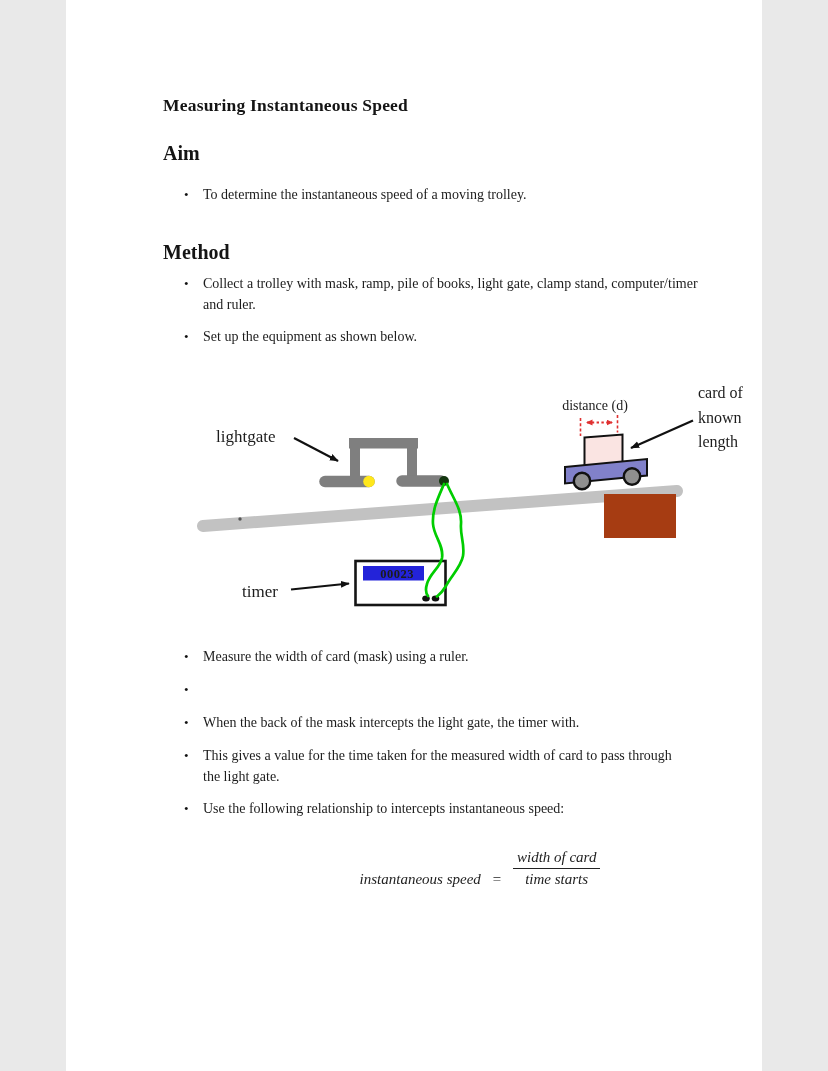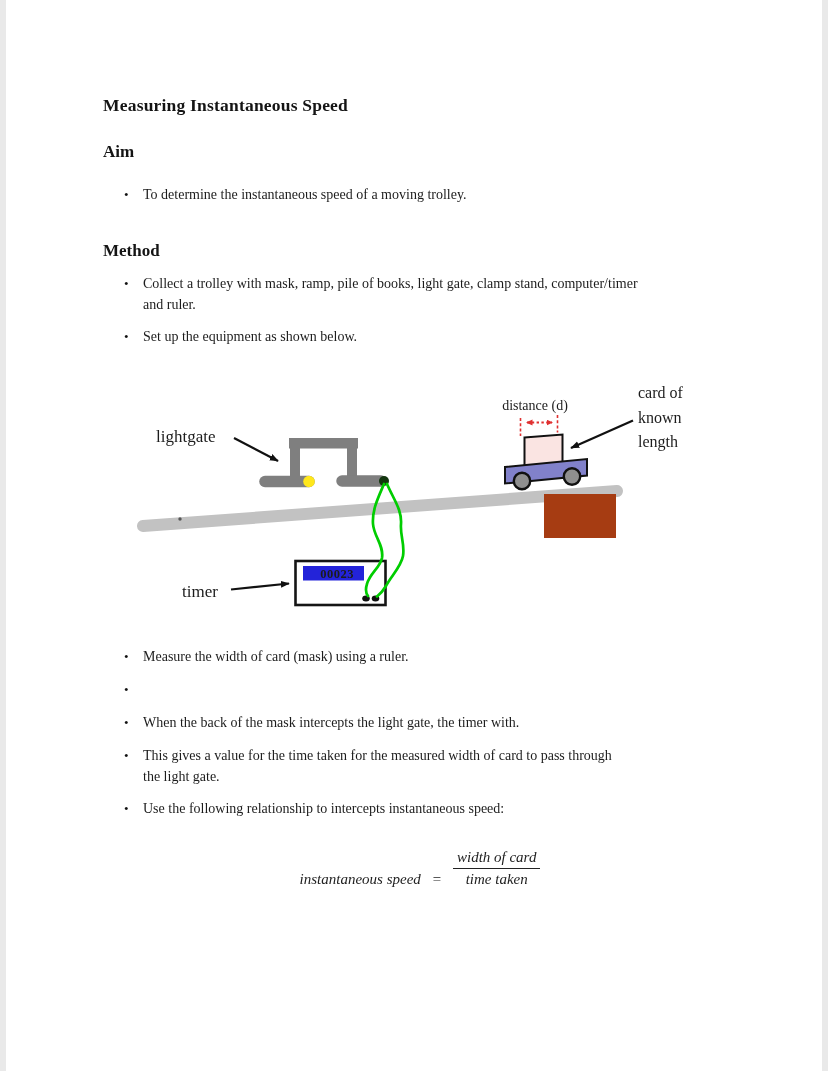--- a/index.html
+++ b/index.html
@@ -1,23 +1,23 @@
 <!DOCTYPE html>
 <html><head>
 <meta charset="utf-8">
 <style>
   html,body { margin:0; padding:0; background:#e9e9e9; }
   .page {
-    position:relative; width:816px; height:1071px; margin:0 auto;
+    position:relative; width:696px; height:1071px; margin:0 auto;
     background:#ffffff; overflow:hidden;
     font-family:"Liberation Serif", serif; color:#1a1a1a;
   }
   .page h1, .page h2 { position:absolute; margin:0; font-weight:bold; color:#141414; }
   h1.doc-title { left:97px; top:95px; font-size:17.5px; letter-spacing:0.2px; }
-  h2.sec { left:97px; font-size:17px; }
+  h2.sec { left:97px; font-size:20px; }
   .bullet { position:absolute; left:118px; width:640px; display:flex; align-items:flex-start; }
   .bullet .dot { width:19px; flex:0 0 19px; font-size:13px; line-height:20.5px; color:#111; }
   .bullet .txt { font-size:14px; line-height:20.5px; color:#1c1c1c; }
   .diagram { position:absolute; left:0; top:358px; width:828px; height:270px; }
   .diagram text { font-family:"Liberation Serif", serif; fill:#1c1c1c; }
   .lbl-big { font-size:17px; }
   .lbl-med { font-size:16px; }
   .lbl-small { font-size:14px; fill:#353535; }
   .seg { font-family:"DejaVu Sans Mono", monospace; font-size:12.5px; font-weight:bold; letter-spacing:0.5px; }
   .formula {
@@ -140,17 +140,17 @@
   <div class="bullet" style="top:799px">
     <span class="dot">•</span>
     <div class="txt">Use the following relationship to intercepts instantaneous speed:</div>
   </div>
 
   <div class="formula">
     <span>instantaneous speed</span>
     <span class="eq">=</span>
     <span class="frac">
       <span class="num">width of card</span>
-      <span class="den">time taken</span>
+      <span class="den">time starts</span>
     </span>
   </div>
 
 </div>
 
 </body></html>

